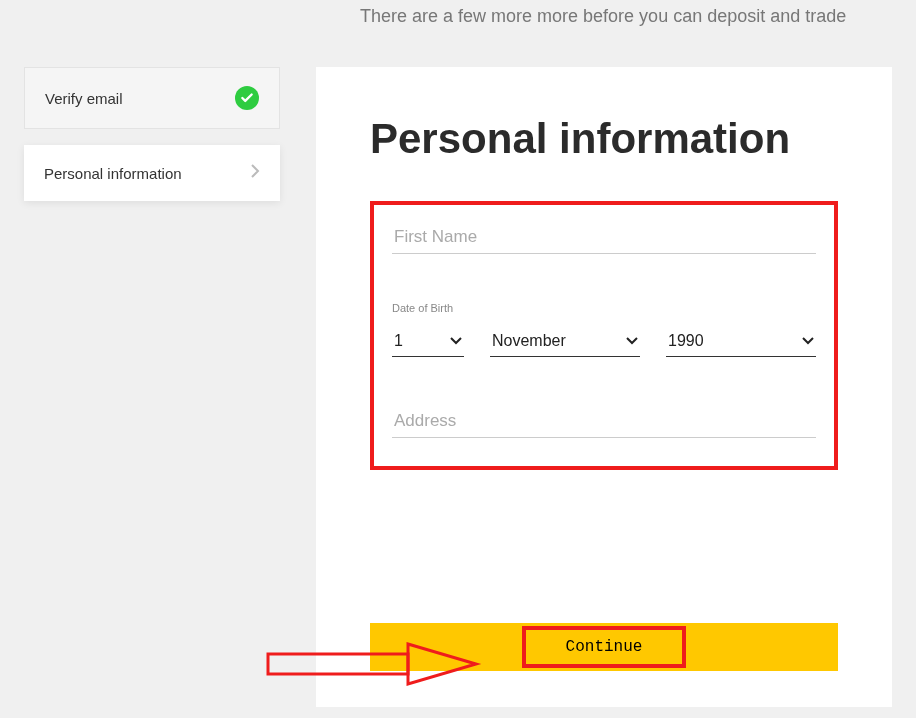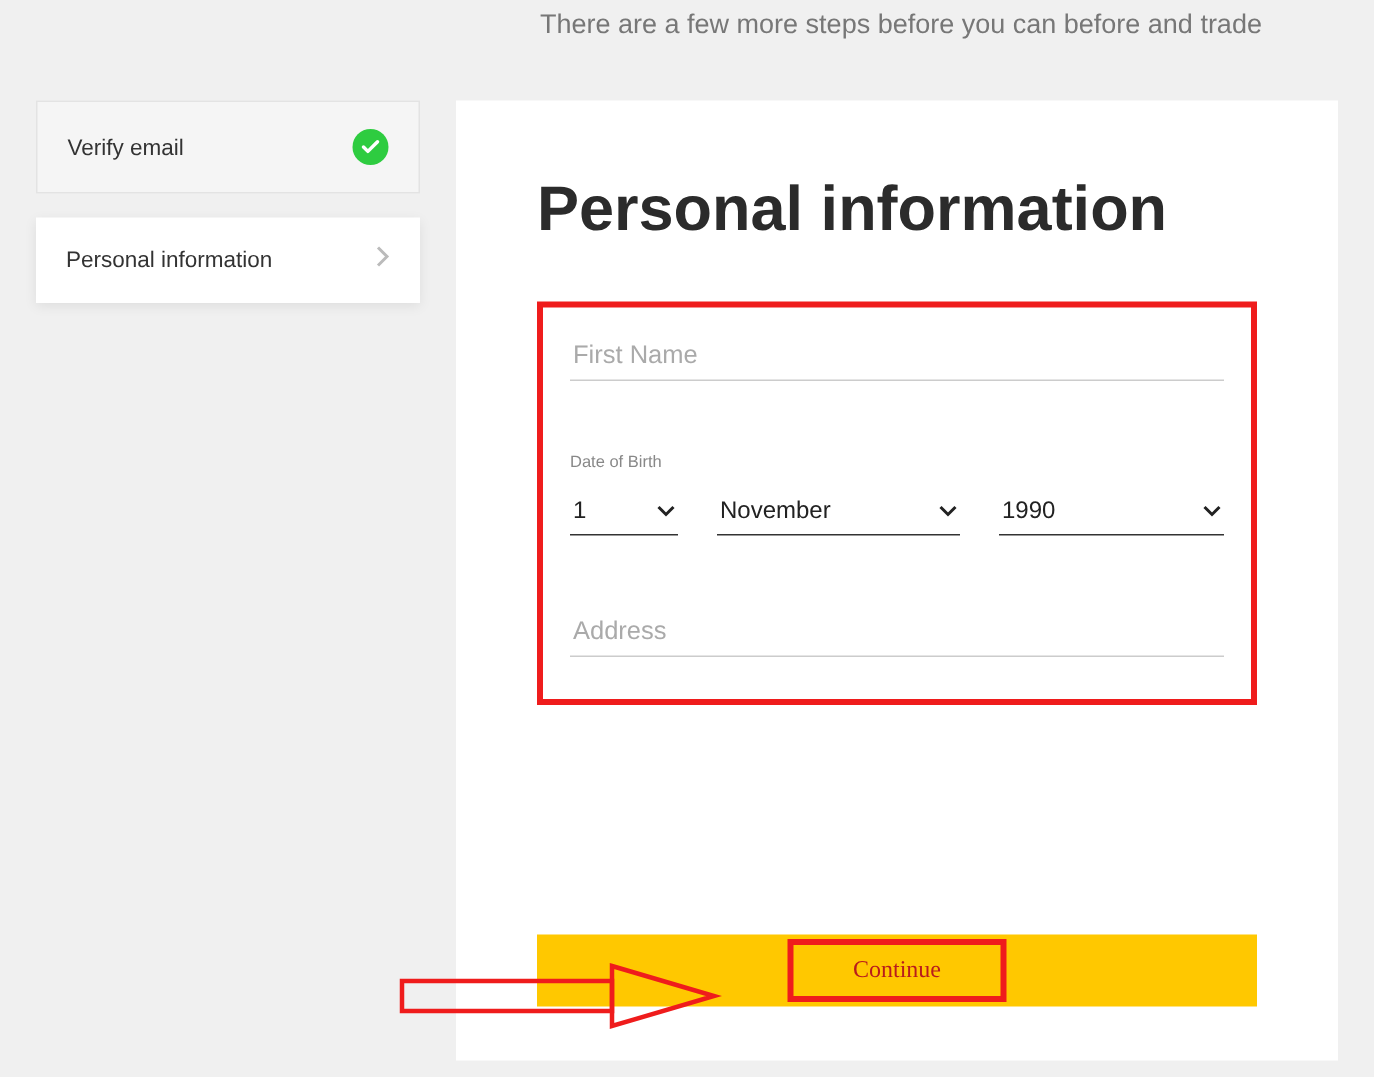--- a/index.html
+++ b/index.html
@@ -18,21 +18,21 @@
     .subtitle {
       color: #777;
       font-size: 18px;
       text-align: left;
       margin-left: 360px;
       margin-top: 6px;
       font-weight: 300;
     }
     .container {
       display: flex;
-      gap: 24px;
+      gap: 36px;
       padding: 20px 24px 0 24px;
       margin-top: 20px;
     }
     .sidebar {
       width: 256px;
       display: flex;
       flex-direction: column;
       gap: 16px;
     }
     .sidebar-item {
@@ -151,38 +151,38 @@
       background: #ffc800;
       display: flex;
       align-items: center;
       justify-content: center;
     }
     .continue-button {
       border: 4px solid #ef1c1c;
       padding: 8px 40px;
       background: transparent;
       font-size: 16px;
-      color: #b91c1c;
+      color: #000000;
       cursor: pointer;
-      font-family: Liberation Serif, serif;
+      font-family: Liberation Mono, monospace;
     }
     .arrow-annotation {
       position: absolute;
       left: 266px;
       top: 640px;
       width: 216px;
       height: 48px;
       pointer-events: none;
       z-index: 10;
     }
   </style>
 </head>
 <body>
 
-<div class="subtitle">There are a few more steps before you can before and trade</div>
+<div class="subtitle">There are a few more more before you can deposit and trade</div>
 
 <div class="container">
 
   <div class="sidebar">
 
     <div class="sidebar-item">
       <span>Verify email</span>
       <span class="check-icon">
         <svg viewBox="0 0 24 24" fill="none" stroke="#fff" stroke-width="4" stroke-linecap="round" stroke-linejoin="round">
           <polyline points="4 12 9 17 20 6"></polyline>

